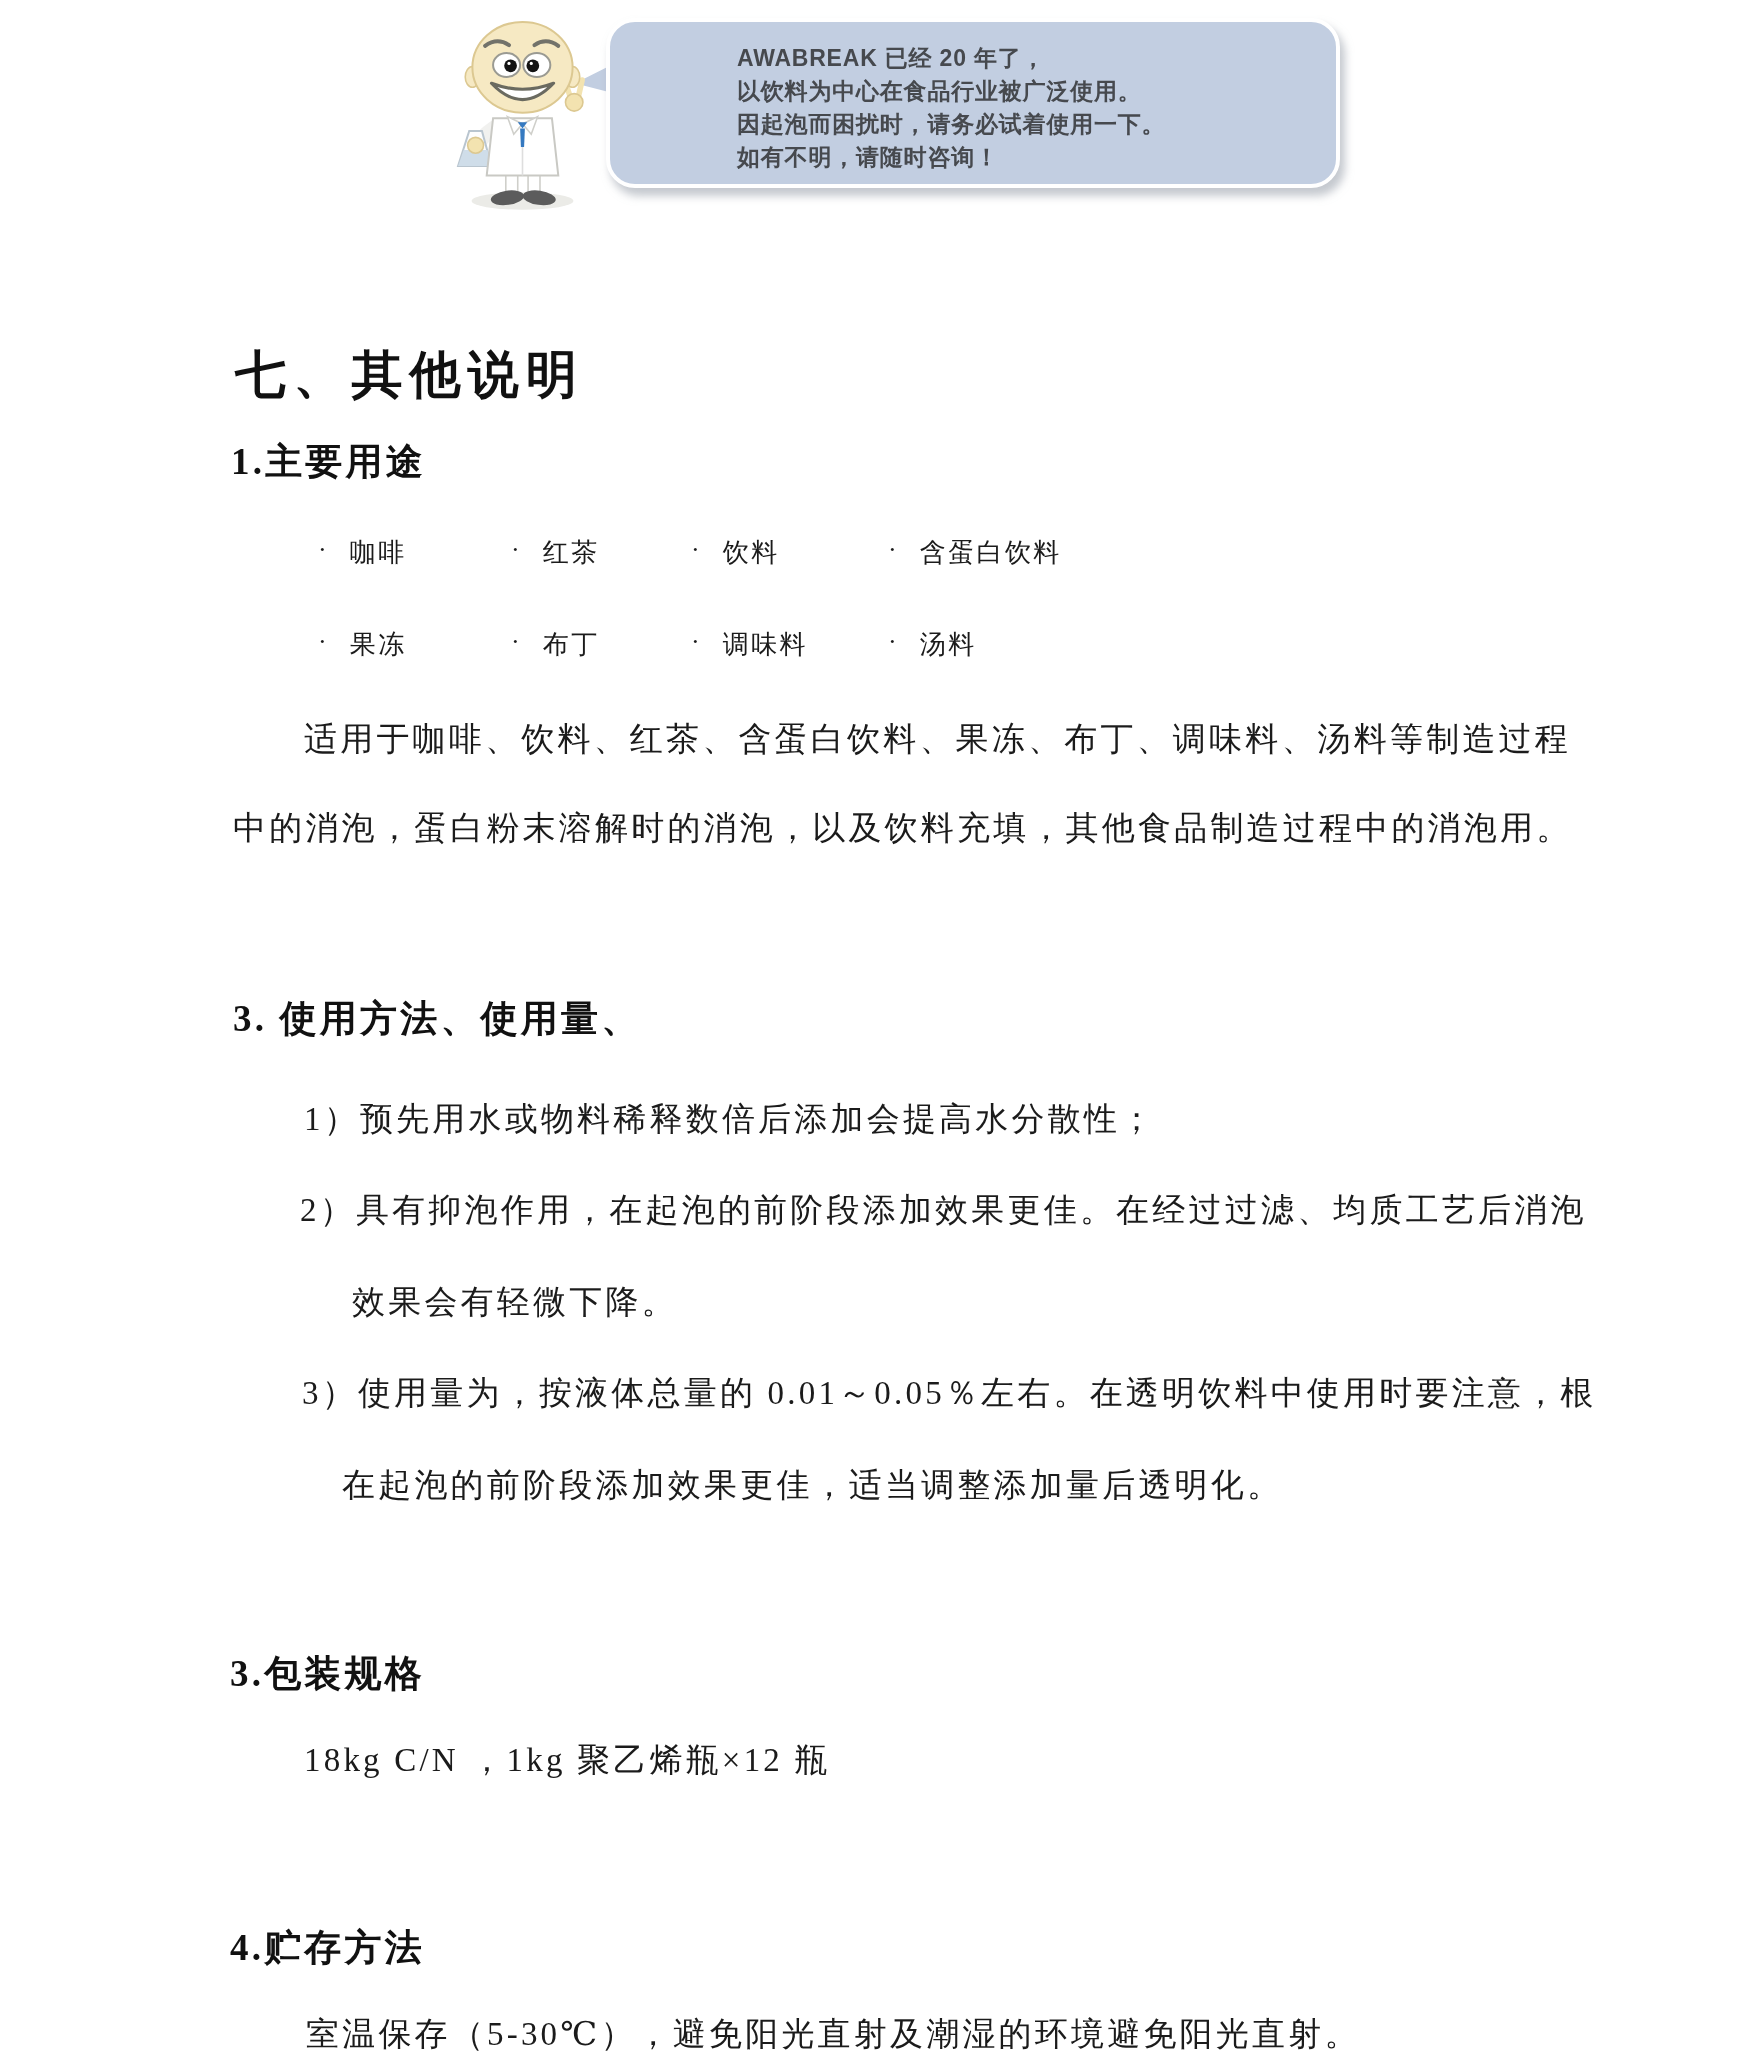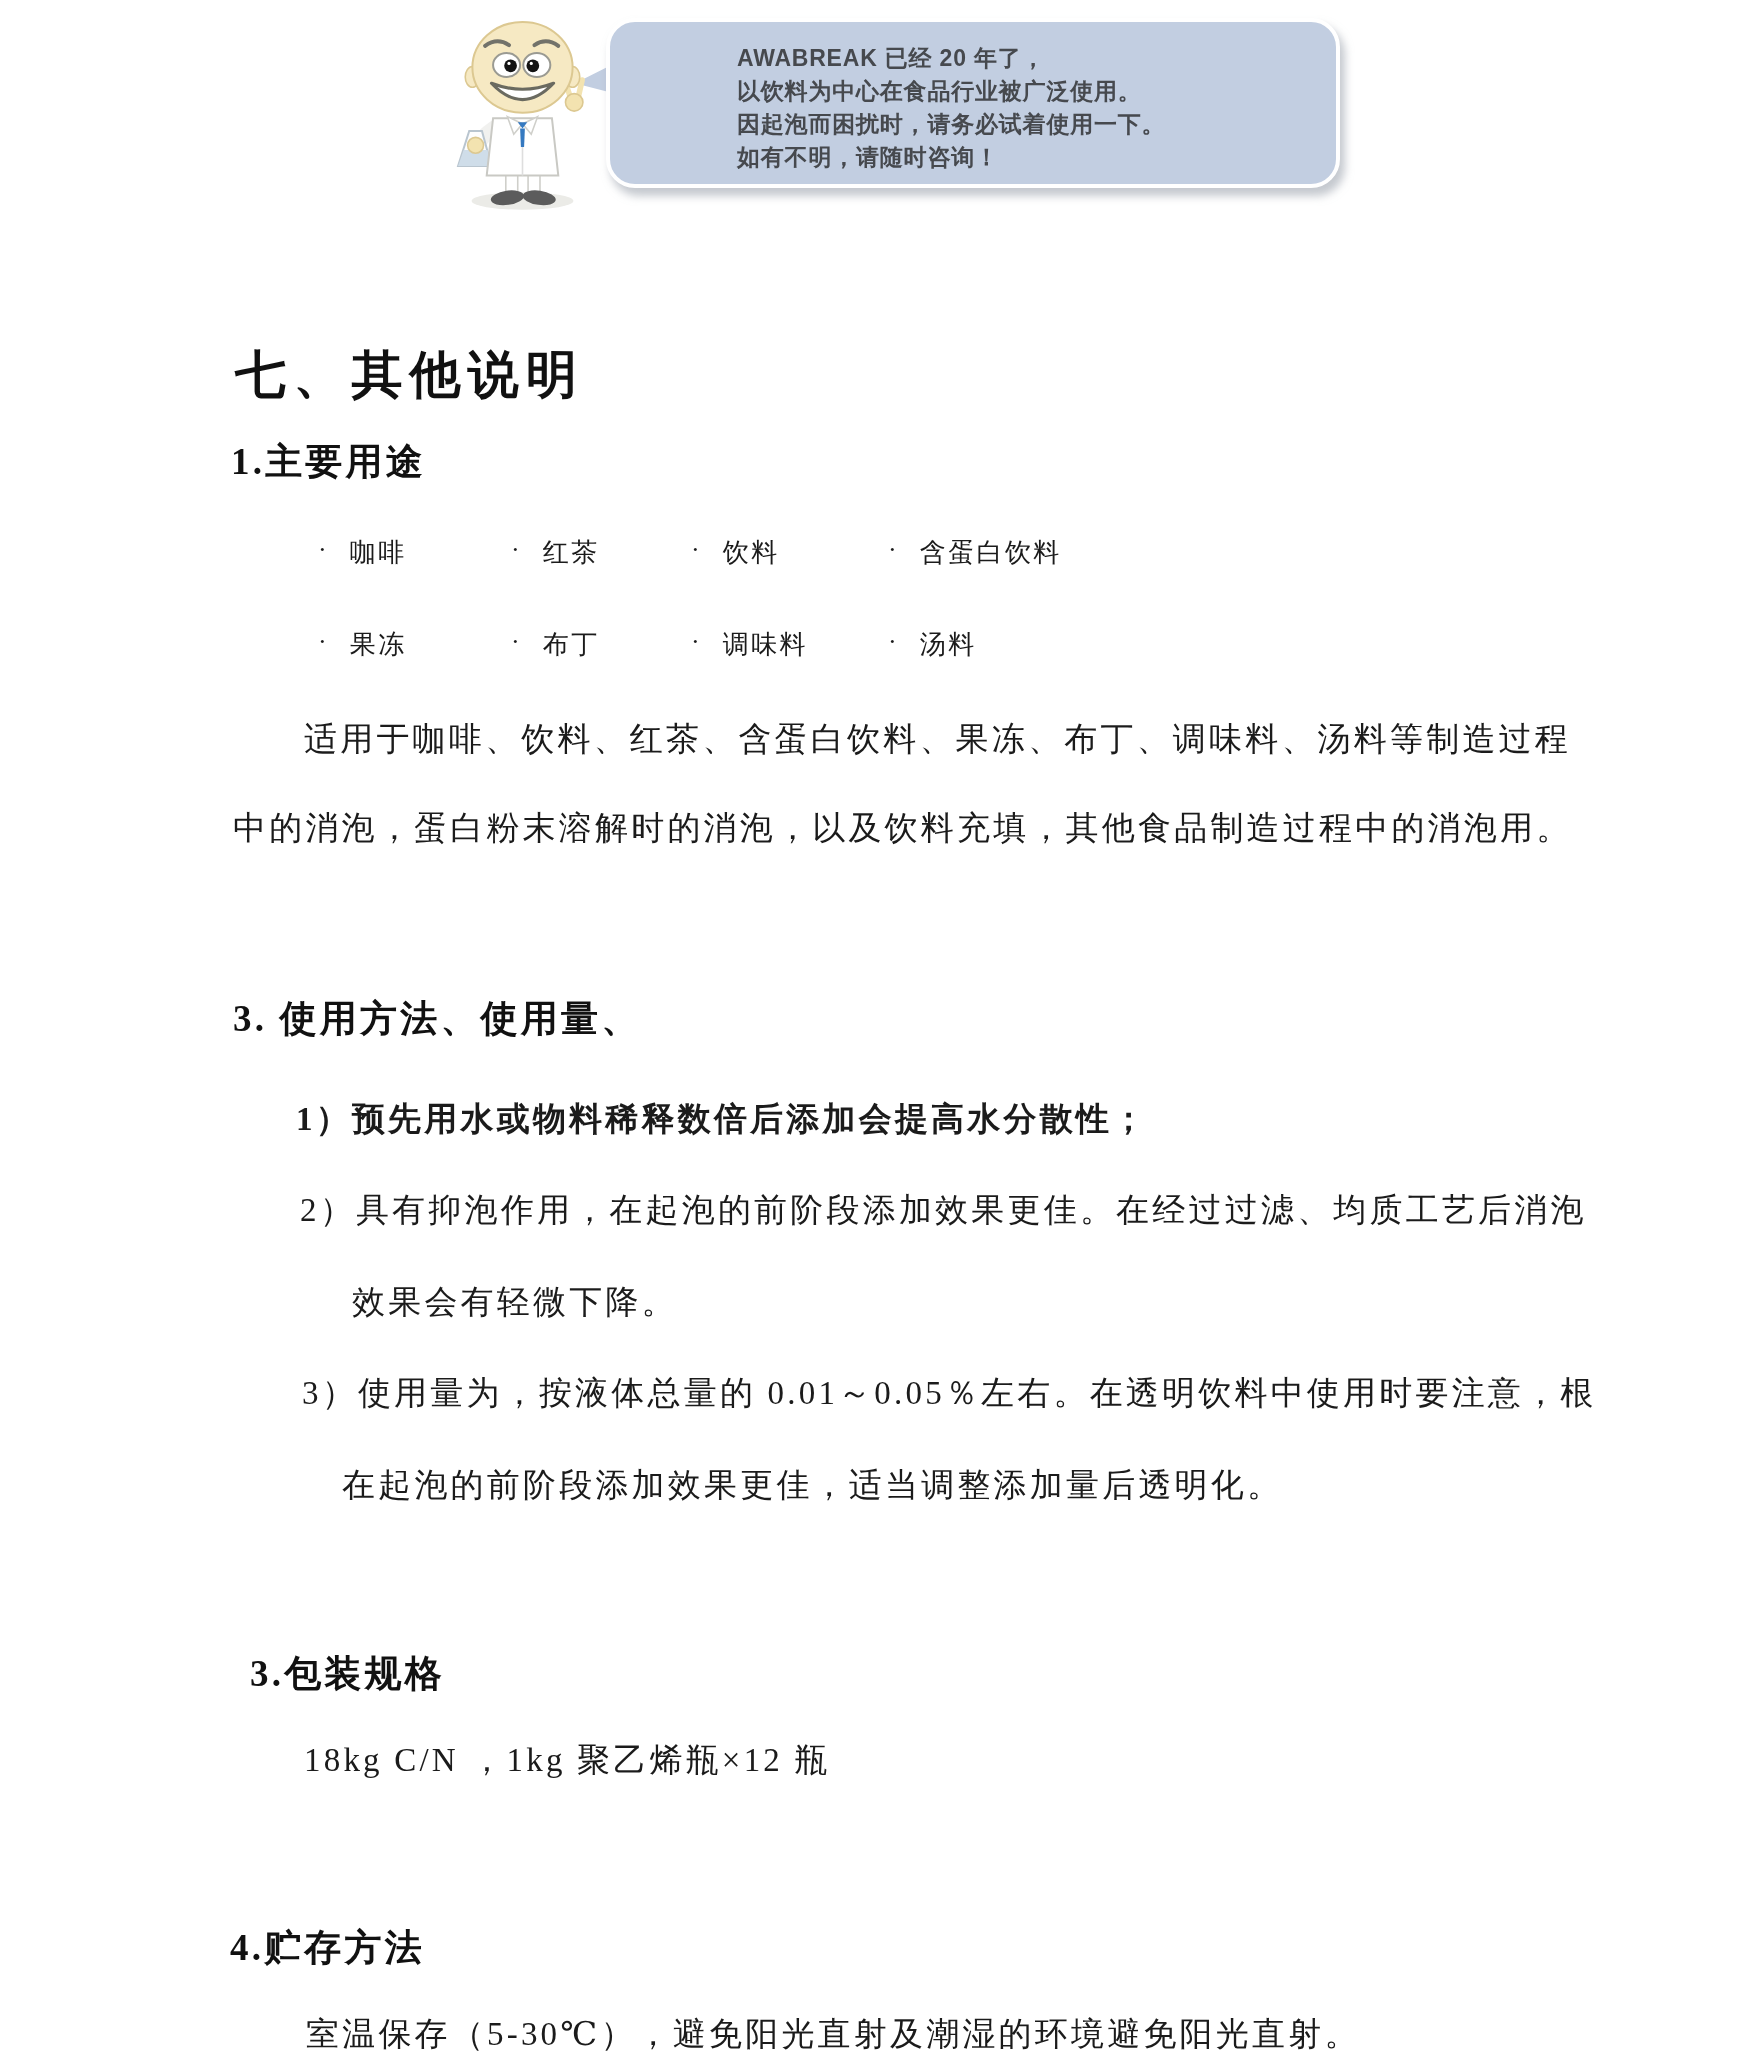--- a/index.html
+++ b/index.html
@@ -122,26 +122,26 @@
     <span class="dot">·</span><span>调味料</span>
   </div>
   <div class="t bullet-item" style="left:888px;top:632px;">
     <span class="dot">·</span><span>汤料</span>
   </div>
 
   <div class="t body-text" style="left:233px;top:812px;">中的消泡，蛋白粉末溶解时的消泡，以及饮料充填，其他食品制造过程中的消泡用。</div>
   <div class="t body-text" style="left:304px;top:723px;">适用于咖啡、饮料、红茶、含蛋白饮料、果冻、布丁、调味料、汤料等制造过程</div>
 
   <div class="t h2" style="left:233px;top:1000px;">3. 使用方法、使用量、</div>
-  <div class="t body-text" style="left:296px;top:1103px;font-weight:bold;">1）预先用水或物料稀释数倍后添加会提高水分散性；</div>
+  <div class="t body-text" style="left:304px;top:1103px;">1）预先用水或物料稀释数倍后添加会提高水分散性；</div>
   <div class="t body-text" style="left:300px;top:1194px;text-align:center;">2）具有抑泡作用，在起泡的前阶段添加效果更佳。在经过过滤、均质工艺后消泡</div>
   <div class="t body-text" style="left:342px;top:1286px;margin-left:10px;">效果会有轻微下降。</div>
   <div class="t body-text" style="left:302px;top:1377px;">3）使用量为，按液体总量的 0.01～0.05％左右。在透明饮料中使用时要注意，根</div>
   <div class="t body-text" style="left:342px;top:1469px;">在起泡的前阶段添加效果更佳，适当调整添加量后透明化。</div>
 
-  <div class="t h2" style="left:230px;top:1655px;margin-left:20px;">3.包装规格</div>
+  <div class="t h2" style="left:230px;top:1655px;">3.包装规格</div>
   <div class="t body-text" style="left:304px;top:1744px;">18kg C/N ，1kg 聚乙烯瓶×12 瓶</div>
 
   <div class="t h2" style="left:230px;top:1929px;">4.贮存方法</div>
   <div class="t body-text" style="left:306px;top:2018px;">室温保存（5-30℃），避免阳光直射及潮湿的环境避免阳光直射。</div>
 
 </div>
 
 
 </body></html>

